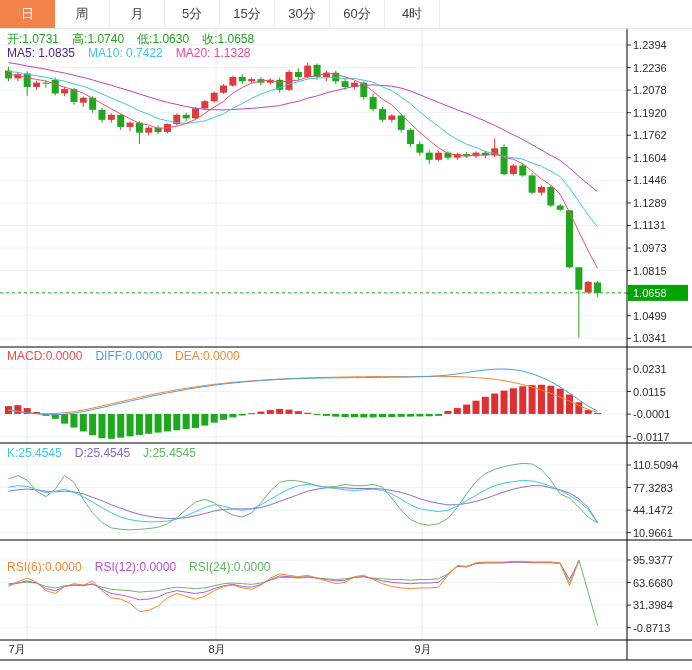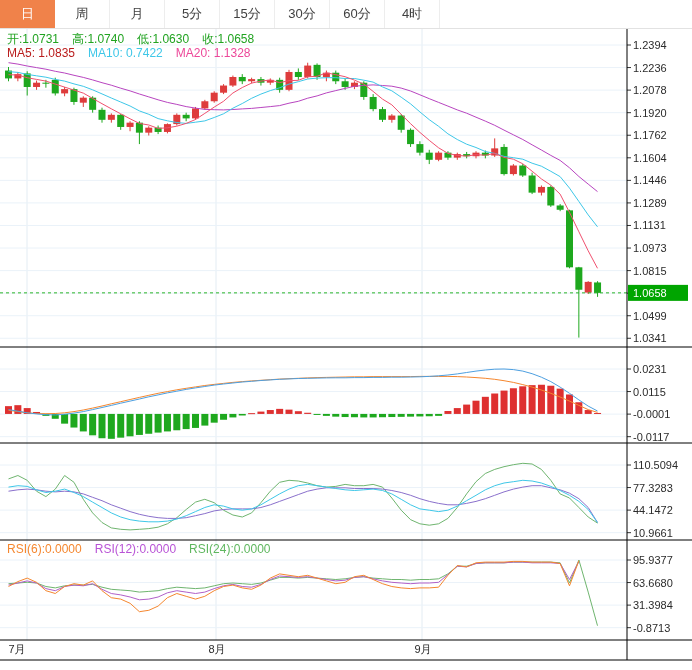--- a/index.html
+++ b/index.html
@@ -6,21 +6,21 @@
   .stage{position:relative;width:692px;height:670px;background:#fff;overflow:hidden;
          font-family:"Liberation Sans","DejaVu Sans",sans-serif;}
   svg text{font-family:"Liberation Sans","DejaVu Sans",sans-serif;}
   .tabbar{position:absolute;top:0;left:0;width:692px;height:28px;display:flex;
           background:#fff;border-bottom:1px solid #e2e2e2;z-index:3;}
   .tab{width:55px;height:28px;line-height:28px;text-align:center;font-size:13px;
        color:#404040;border-right:1px solid #ededed;cursor:pointer;box-sizing:border-box;}
   .tab.active{background:#f0824a;color:#fff;border-right:none;}
   .legend{position:absolute;left:7px;font-size:12px;z-index:2;white-space:nowrap;background:transparent;}
   .legend span{margin-right:13px;text-align:center;}
-  .c-g{color:#21a321}.c-ma5{color:#b91c1c}.c-ma10{color:#3ec7e8}.c-ma20{color:#ec4899}
+  .c-g{color:#21a321}.c-ma5{color:#4c1d95}.c-ma10{color:#3ec7e8}.c-ma20{color:#ec4899}
   .c-macd{color:#f24b4b}.c-diff{color:#4d9fe0}.c-dea{color:#f5872f}
   .c-k{color:#3ec7e8}.c-d{color:#8a65d6}.c-j{color:#5fb75f}
   .c-r6{color:#f5872f}.c-r12{color:#b853d6}.c-r24{color:#5fb75f}
 </style>
 </head>
 <body>
 
 <div class="stage">
 
   <div class="tabbar">
@@ -33,21 +33,27 @@
     <div class="tab">60分</div>
     <div class="tab">4时</div>
   </div>
 
   <div class="legend" style="top:31px">
     <span class="c-g">开:1.0731</span><span class="c-g">高:1.0740</span><span class="c-g">低:1.0630</span><span class="c-g">收:1.0658</span>
   </div>
   <div class="legend" style="top:46px">
     <span class="c-ma5">MA5: 1.0835</span><span class="c-ma10">MA10: 0.7422</span><span class="c-ma20">MA20: 1.1328</span>
   </div>
-  <div class="legend" style="top:542px">
+  <div class="legend" style="top:349px">
+    <span class="c-macd">MACD:0.0000</span><span class="c-diff">DIFF:0.0000</span><span class="c-dea">DEA:0.0000</span>
+  </div>
+  <div class="legend" style="top:446px">
+    <span class="c-k">K:25.4545</span><span class="c-d">D:25.4545</span><span class="c-j">J:25.4545</span>
+  </div>
+  <div class="legend" style="top:560px">
     <span class="c-r6">RSI(6):0.0000</span><span class="c-r12">RSI(12):0.0000</span><span class="c-r24">RSI(24):0.0000</span>
   </div>
 
   <svg id="chart" width="692" height="670" viewBox="0 0 692 670" style="position:absolute;top:0;left:0;z-index:1">
       <g>
         <line x1="27" y1="28" x2="27" y2="640" stroke="#e3ecf3" stroke-width="1"></line>
         <line x1="216" y1="28" x2="216" y2="640" stroke="#e3ecf3" stroke-width="1"></line>
         <line x1="422" y1="28" x2="422" y2="640" stroke="#e3ecf3" stroke-width="1"></line>
         <line x1="0" y1="45" x2="627" y2="45" stroke="#eaf2f9" stroke-width="1"></line>
         <line x1="0" y1="67.56" x2="627" y2="67.56" stroke="#eaf2f9" stroke-width="1"></line>

